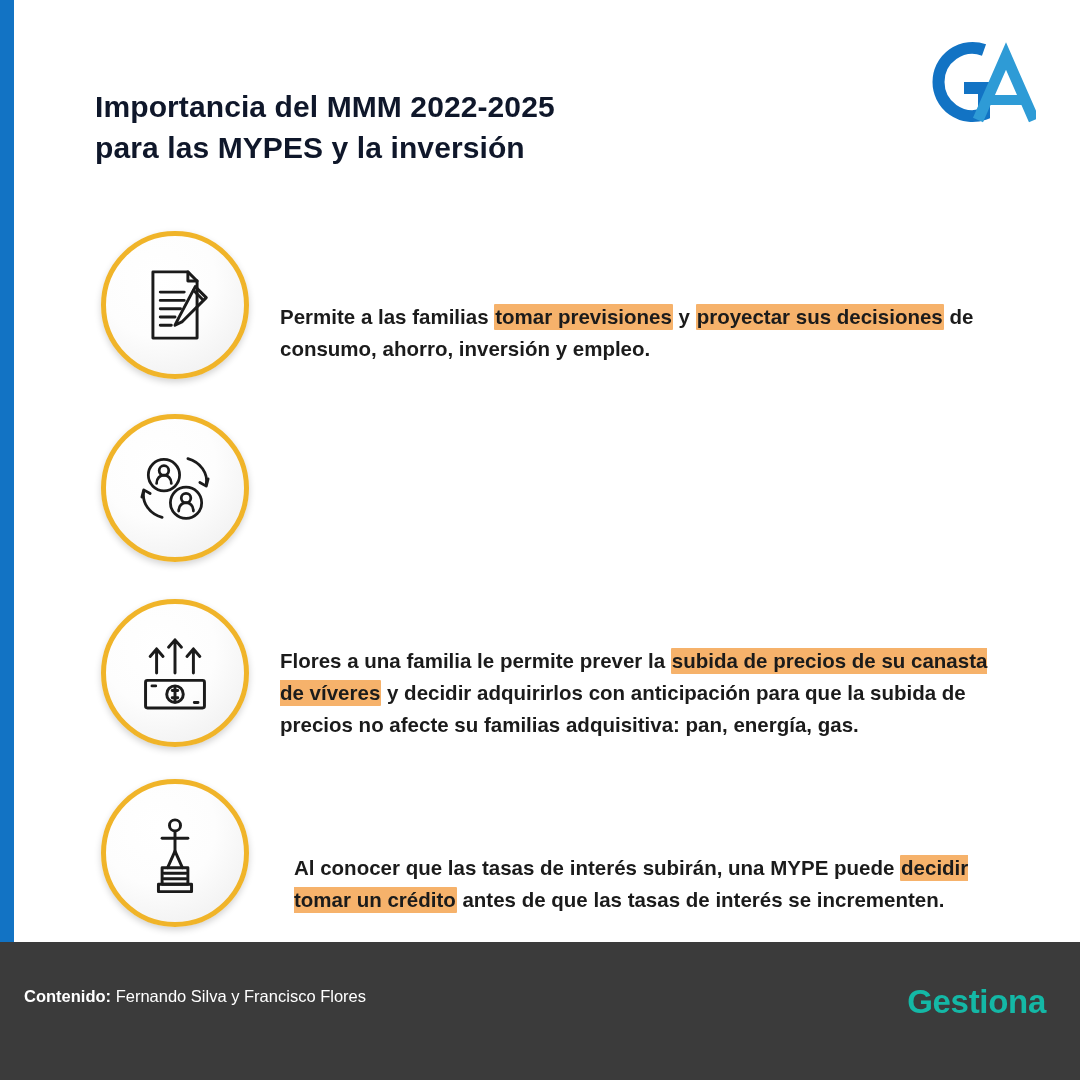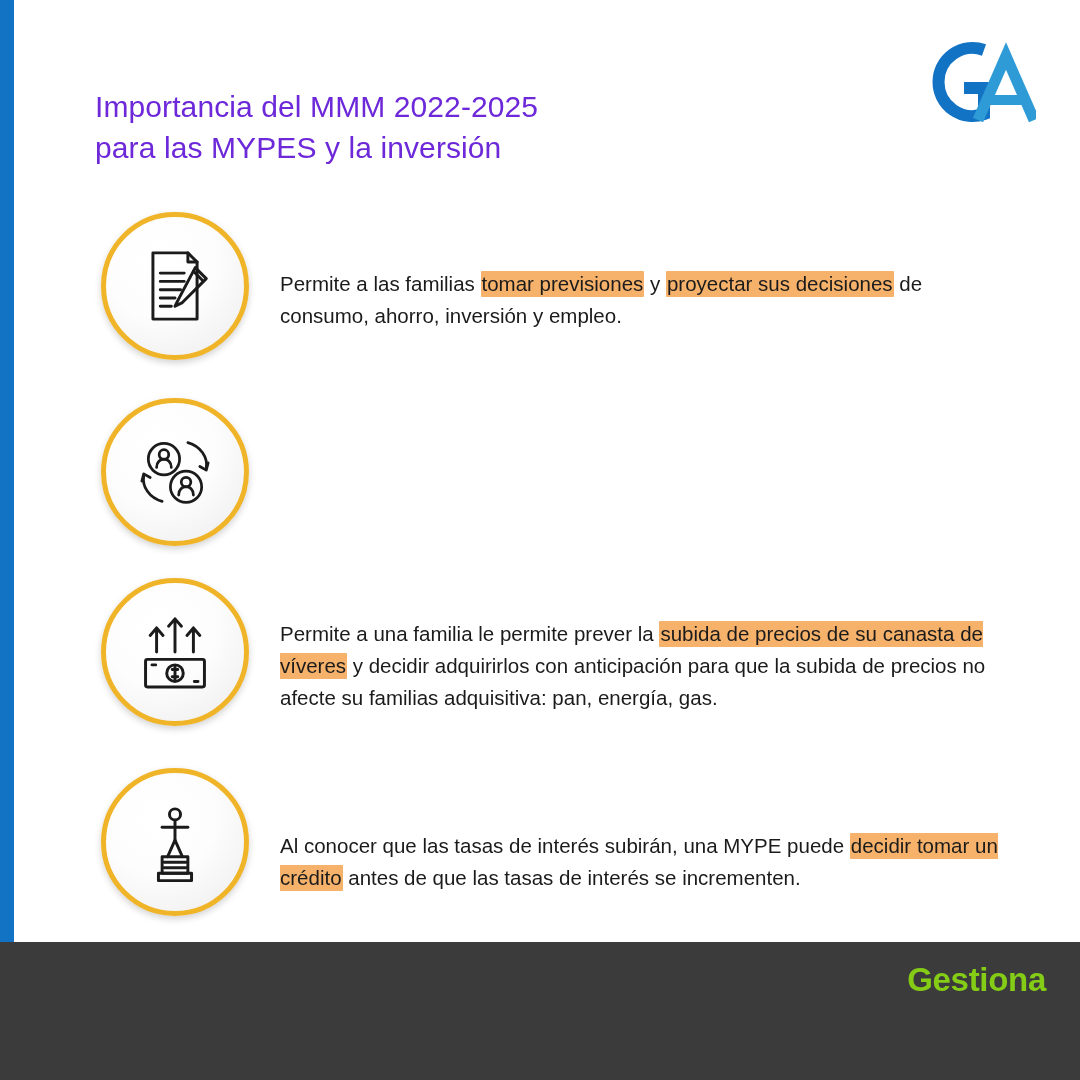--- a/index.html
+++ b/index.html
@@ -26,36 +26,37 @@
     position: absolute;
     right: 44px; top: 38px;
     width: 120px; height: 90px;
   }
   
   .title {
     position: absolute;
     left: 95px; top: 86px;
     width: 740px;
     font-size: 30px;
-    font-weight: normal;
-    color: #6d28d9;
+    font-weight: bold;
+    color: #0f172a;
     line-height: 1.38;
     letter-spacing: 0.1px;
   }
   
   .rows {
     position: absolute;
     left: 95px; top: 212px;
     width: 910px;
   }
   .row {
     position: relative;
     display: flex;
-    align-items: flex-start;
+    align-items: center;
     margin-bottom: 0px;
+    font-weight: bold;
   }
   .icon-wrap {
     position: relative;
     width: 160px;
     flex: 0 0 160px;
     display: flex;
     justify-content: center;
   }
   .icon-circle {
     position: relative;
@@ -81,43 +82,43 @@
     padding: 1px 1px 2px 1px;
     border-radius: 1px;
   }
   
   .r1 { height: 186px; }
   .r1 .row-text { padding-top: 56px; }
   .r2 { height: 180px; }
   .r2 .row-text { padding-top: 62px; }
   .r3 { height: 190px; }
   .r3 .row-text { padding-top: 40px; }
-  .r4 { height: 170px; }
+  .r4 { height: 170px; gap: 14px; }
   .r4 .row-text { padding-top: 62px; }
 
   
   .footer {
     position: absolute;
     left: 0; bottom: 0;
     width: 1080px; height: 138px;
     background: #3b3b3b;
   }
   .footer .credits {
     position: absolute;
     left: 24px; top: 40px;
     color: #ffffff;
     font-size: 16.5px;
     line-height: 1.7;
   }
   .footer .credits b { font-weight: bold; }
   .brand {
     position: absolute;
-    right: 34px; top: 20px;
+    right: 34px; top: 42px;
     text-align: right;
-    color: #84cc16;
+    color: #14b8a6;
     font-weight: bold;
     font-size: 33px;
     line-height: 1.12;
     letter-spacing: -0.3px;
   }
 </style>
 </head>
 <body>
 
 <div class="page">
@@ -189,21 +190,21 @@
               <path d="M50 66 V80 M47 69 h6 M47 77 h6"></path>
               <path d="M25 64 h4 M71 82 h4"></path>
               <path d="M30 50 V24 M30 24 l-7 8 M30 24 l7 8"></path>
               <path d="M50 50 V14 M50 14 l-7 8 M50 14 l7 8"></path>
               <path d="M70 50 V24 M70 24 l-7 8 M70 24 l7 8"></path>
             </g>
           </svg>
         </div>
       </div>
       <div class="row-text">
-        <span>Permite a una familia le permite prever la </span><mark>subida de precios de su canasta de víveres</mark><span> y decidir adquirirlos con anticipación para que la subida de precios no afecte su familias adquisitiva: pan, energía, gas.</span>
+        <span>Flores a una familia le permite prever la </span><mark>subida de precios de su canasta de víveres</mark><span> y decidir adquirirlos con anticipación para que la subida de precios no afecte su familias adquisitiva: pan, energía, gas.</span>
       </div>
     </div>
 
     <div class="row r4">
       <div class="icon-wrap">
         <div class="icon-circle">
           <svg viewBox="0 0 100 100" width="92" height="92" aria-hidden="true">
             <g fill="none" stroke="#1b1b1b" stroke-width="3.2" stroke-linecap="round" stroke-linejoin="round">
               <circle cx="50" cy="20" r="6"></circle>
               <path d="M50 27 V48"></path>
@@ -218,19 +219,22 @@
       </div>
       <div class="row-text">
         <span>Al conocer que las tasas de interés subirán, una MYPE puede </span><mark>decidir tomar un crédito</mark><span> antes de que las tasas de interés se incrementen.</span>
       </div>
     </div>
 
   </div>
 
   <div class="footer">
     <div class="credits">
+      <div>
+        <b>Contenido:</b><span> Fernando Silva y Francisco Flores</span>
+      </div>
     </div>
     <div class="brand">
       <div>Gestiona</div>
     </div>
   </div>
 
 </div>
 
 </body></html>

